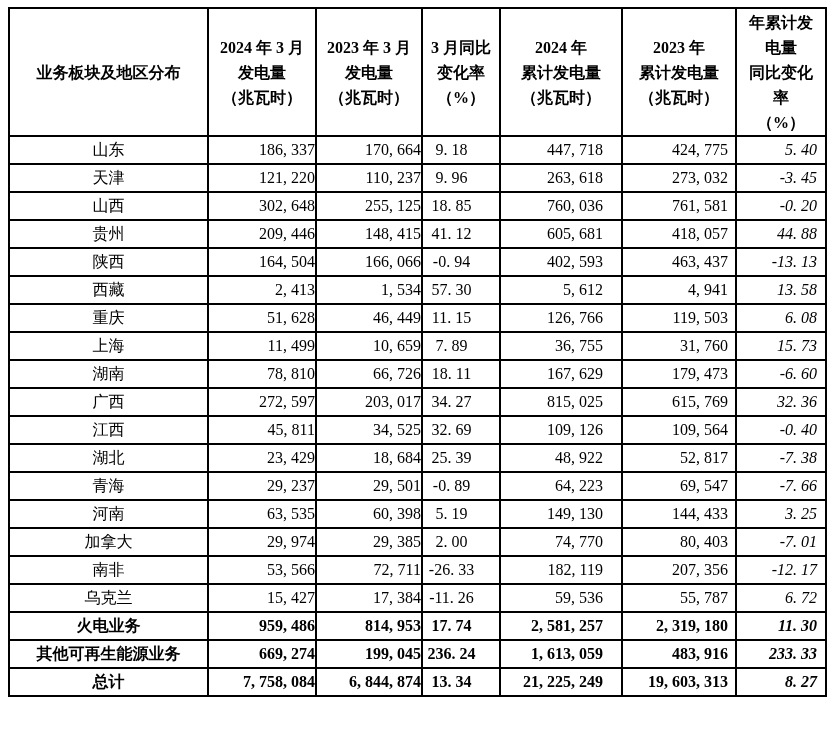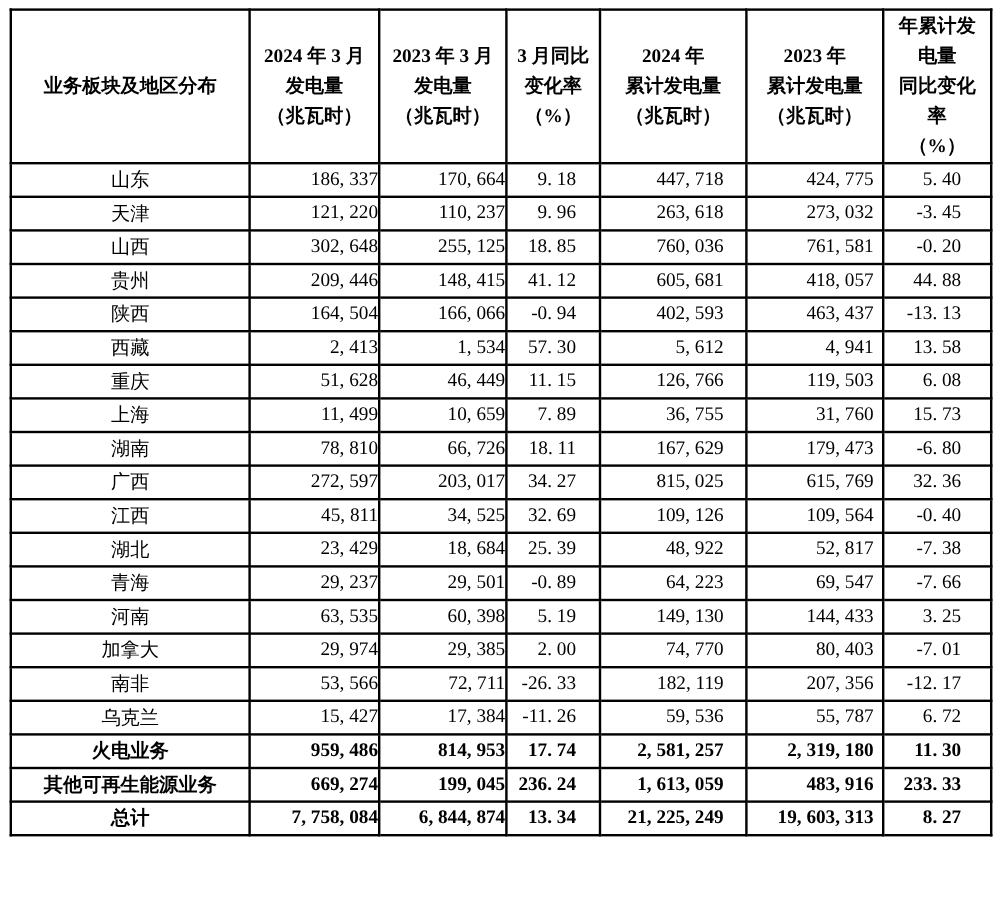--- a/index.html
+++ b/index.html
@@ -45,24 +45,24 @@
     vertical-align: middle;
     white-space: nowrap;
   }
   td.c-name {
     text-align: center;
   }
   td.c-num {
     text-align: right;
     padding-right: 4px;
   }
-  td.c-num.col3 { padding-right: 19px; }
+  td.c-num.col3 { padding-right: 19px; text-align: center; }
   td.c-num.col4 { padding-right: 18px; }
   td.c-num.col5 { padding-right: 7px; }
-  td.c-num.col6 { padding-right: 24px; }
+  td.c-num.col6 { padding-right: 8px; font-style: italic; }
   tr.bold-row td {
     font-weight: bold;
   }
 </style>
 </head>
 <body>
 
 <div class="page">
   <table class="gen-table">
     <colgroup>
@@ -172,21 +172,21 @@
           <td class="c-num col5">31, 760</td>
           <td class="c-num col6">15. 73</td>
         </tr>
         <tr>
           <td class="c-name">湖南</td>
           <td class="c-num col1">78, 810</td>
           <td class="c-num col2">66, 726</td>
           <td class="c-num col3">18. 11</td>
           <td class="c-num col4">167, 629</td>
           <td class="c-num col5">179, 473</td>
-          <td class="c-num col6">-6. 80</td>
+          <td class="c-num col6">-6. 60</td>
         </tr>
         <tr>
           <td class="c-name">广西</td>
           <td class="c-num col1">272, 597</td>
           <td class="c-num col2">203, 017</td>
           <td class="c-num col3">34. 27</td>
           <td class="c-num col4">815, 025</td>
           <td class="c-num col5">615, 769</td>
           <td class="c-num col6">32. 36</td>
         </tr>

